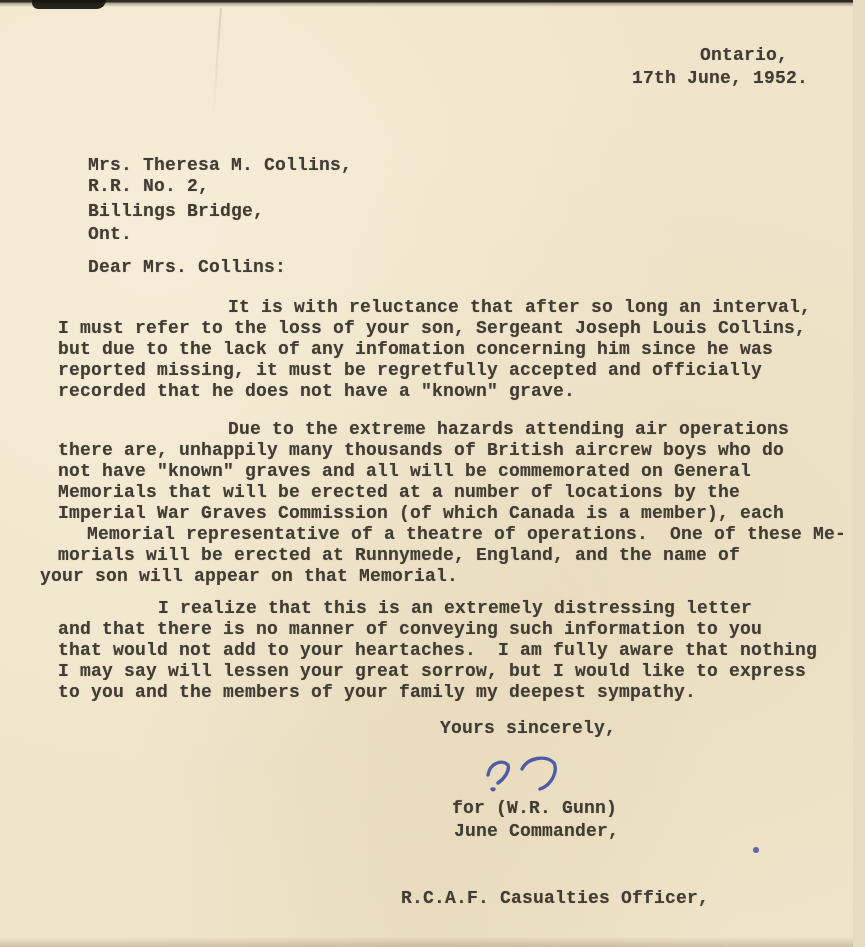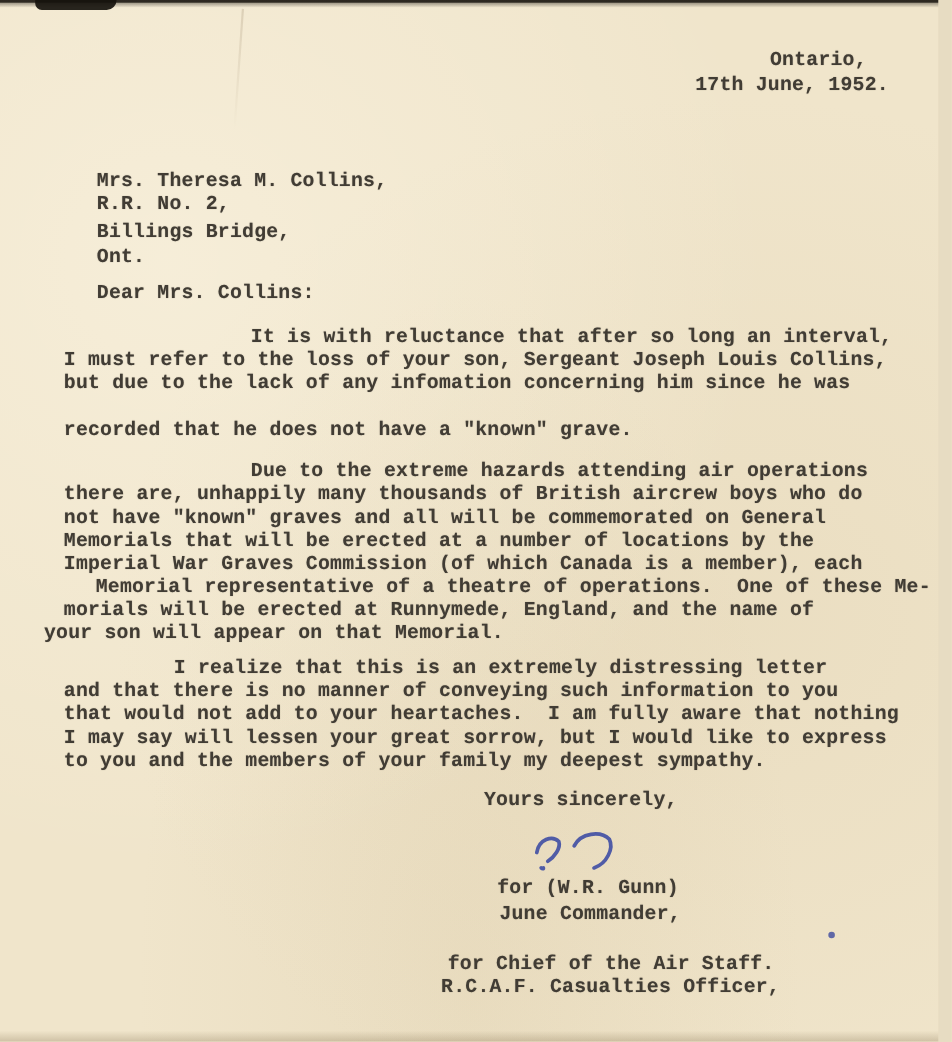--- a/index.html
+++ b/index.html
@@ -65,20 +65,21 @@
   <div class="ln" style="left:88px; top:155px;">Mrs. Theresa M. Collins,</div>
   <div class="ln" style="left:88px; top:176px;">R.R. No. 2,</div>
   <div class="ln" style="left:88px; top:201px;">Billings Bridge,</div>
   <div class="ln" style="left:88px; top:224px;">Ont.</div>
 
   <div class="ln" style="left:88px; top:257px;">Dear Mrs. Collins:</div>
 
   <div class="ln" style="left:228px; top:297px;">It is with reluctance that after so long an interval,</div>
   <div class="ln" style="left:58px;  top:339px;">but due to the lack of any infomation concerning him since he was</div>
   <div class="ln" style="left:58px;  top:318px;">I must refer to the loss of your son, Sergeant Joseph Louis Collins,</div>
+  <div class="ln" style="left:58px;  top:360px;">reported missing, it must be regretfully accepted and officially</div>
   <div class="ln" style="left:58px;  top:381px;">recorded that he does not have a "known" grave.</div>
 
   <div class="ln" style="left:228px; top:419px;">Due to the extreme hazards attending air operations</div>
   <div class="ln" style="left:58px;  top:440px;">there are, unhappily many thousands of British aircrew boys who do</div>
   <div class="ln" style="left:58px;  top:461px;">not have "known" graves and all will be commemorated on General</div>
   <div class="ln" style="left:58px;  top:482px;">Memorials that will be erected at a number of locations by the</div>
   <div class="ln" style="left:58px;  top:503px;">Imperial War Graves Commission (of which Canada is a member), each</div>
   <div class="ln" style="left:58px;  top:524px;padding-left:29px;">Memorial representative of a theatre of operations.  One of these Me-</div>
   <div class="ln" style="left:58px;  top:545px;">morials will be erected at Runnymede, England, and the name of</div>
   <div class="ln" style="left:40px;  top:566px;">your son will appear on that Memorial.</div>
@@ -95,17 +96,16 @@
     <g fill="none" stroke="#3b4aa3" stroke-width="3.4" stroke-linecap="round" opacity="0.88">
       <path d="M10,22 C12,10 24,6 30,12 C32,18 26,26 20,30"></path>
       <path d="M14,36 c1,1 2,1 2,0"></path>
       <path d="M44,16 C50,4 68,2 76,10 C80,18 74,32 62,36"></path>
     </g>
   </svg>
 
   <div class="ln" style="left:452px; top:798px;">for (W.R. Gunn)</div>
   <div class="ln" style="left:454px; top:821px;">June Commander,</div>
   <div class="ln" style="left:401px; top:888px;">R.C.A.F. Casualties Officer,</div>
-  <div class="ln" style="left:407px; top:867px;">for Chief of the Air Staff.</div>
 
   <div class="ink-dot"></div>
 
 </div>
 
 </body></html>

